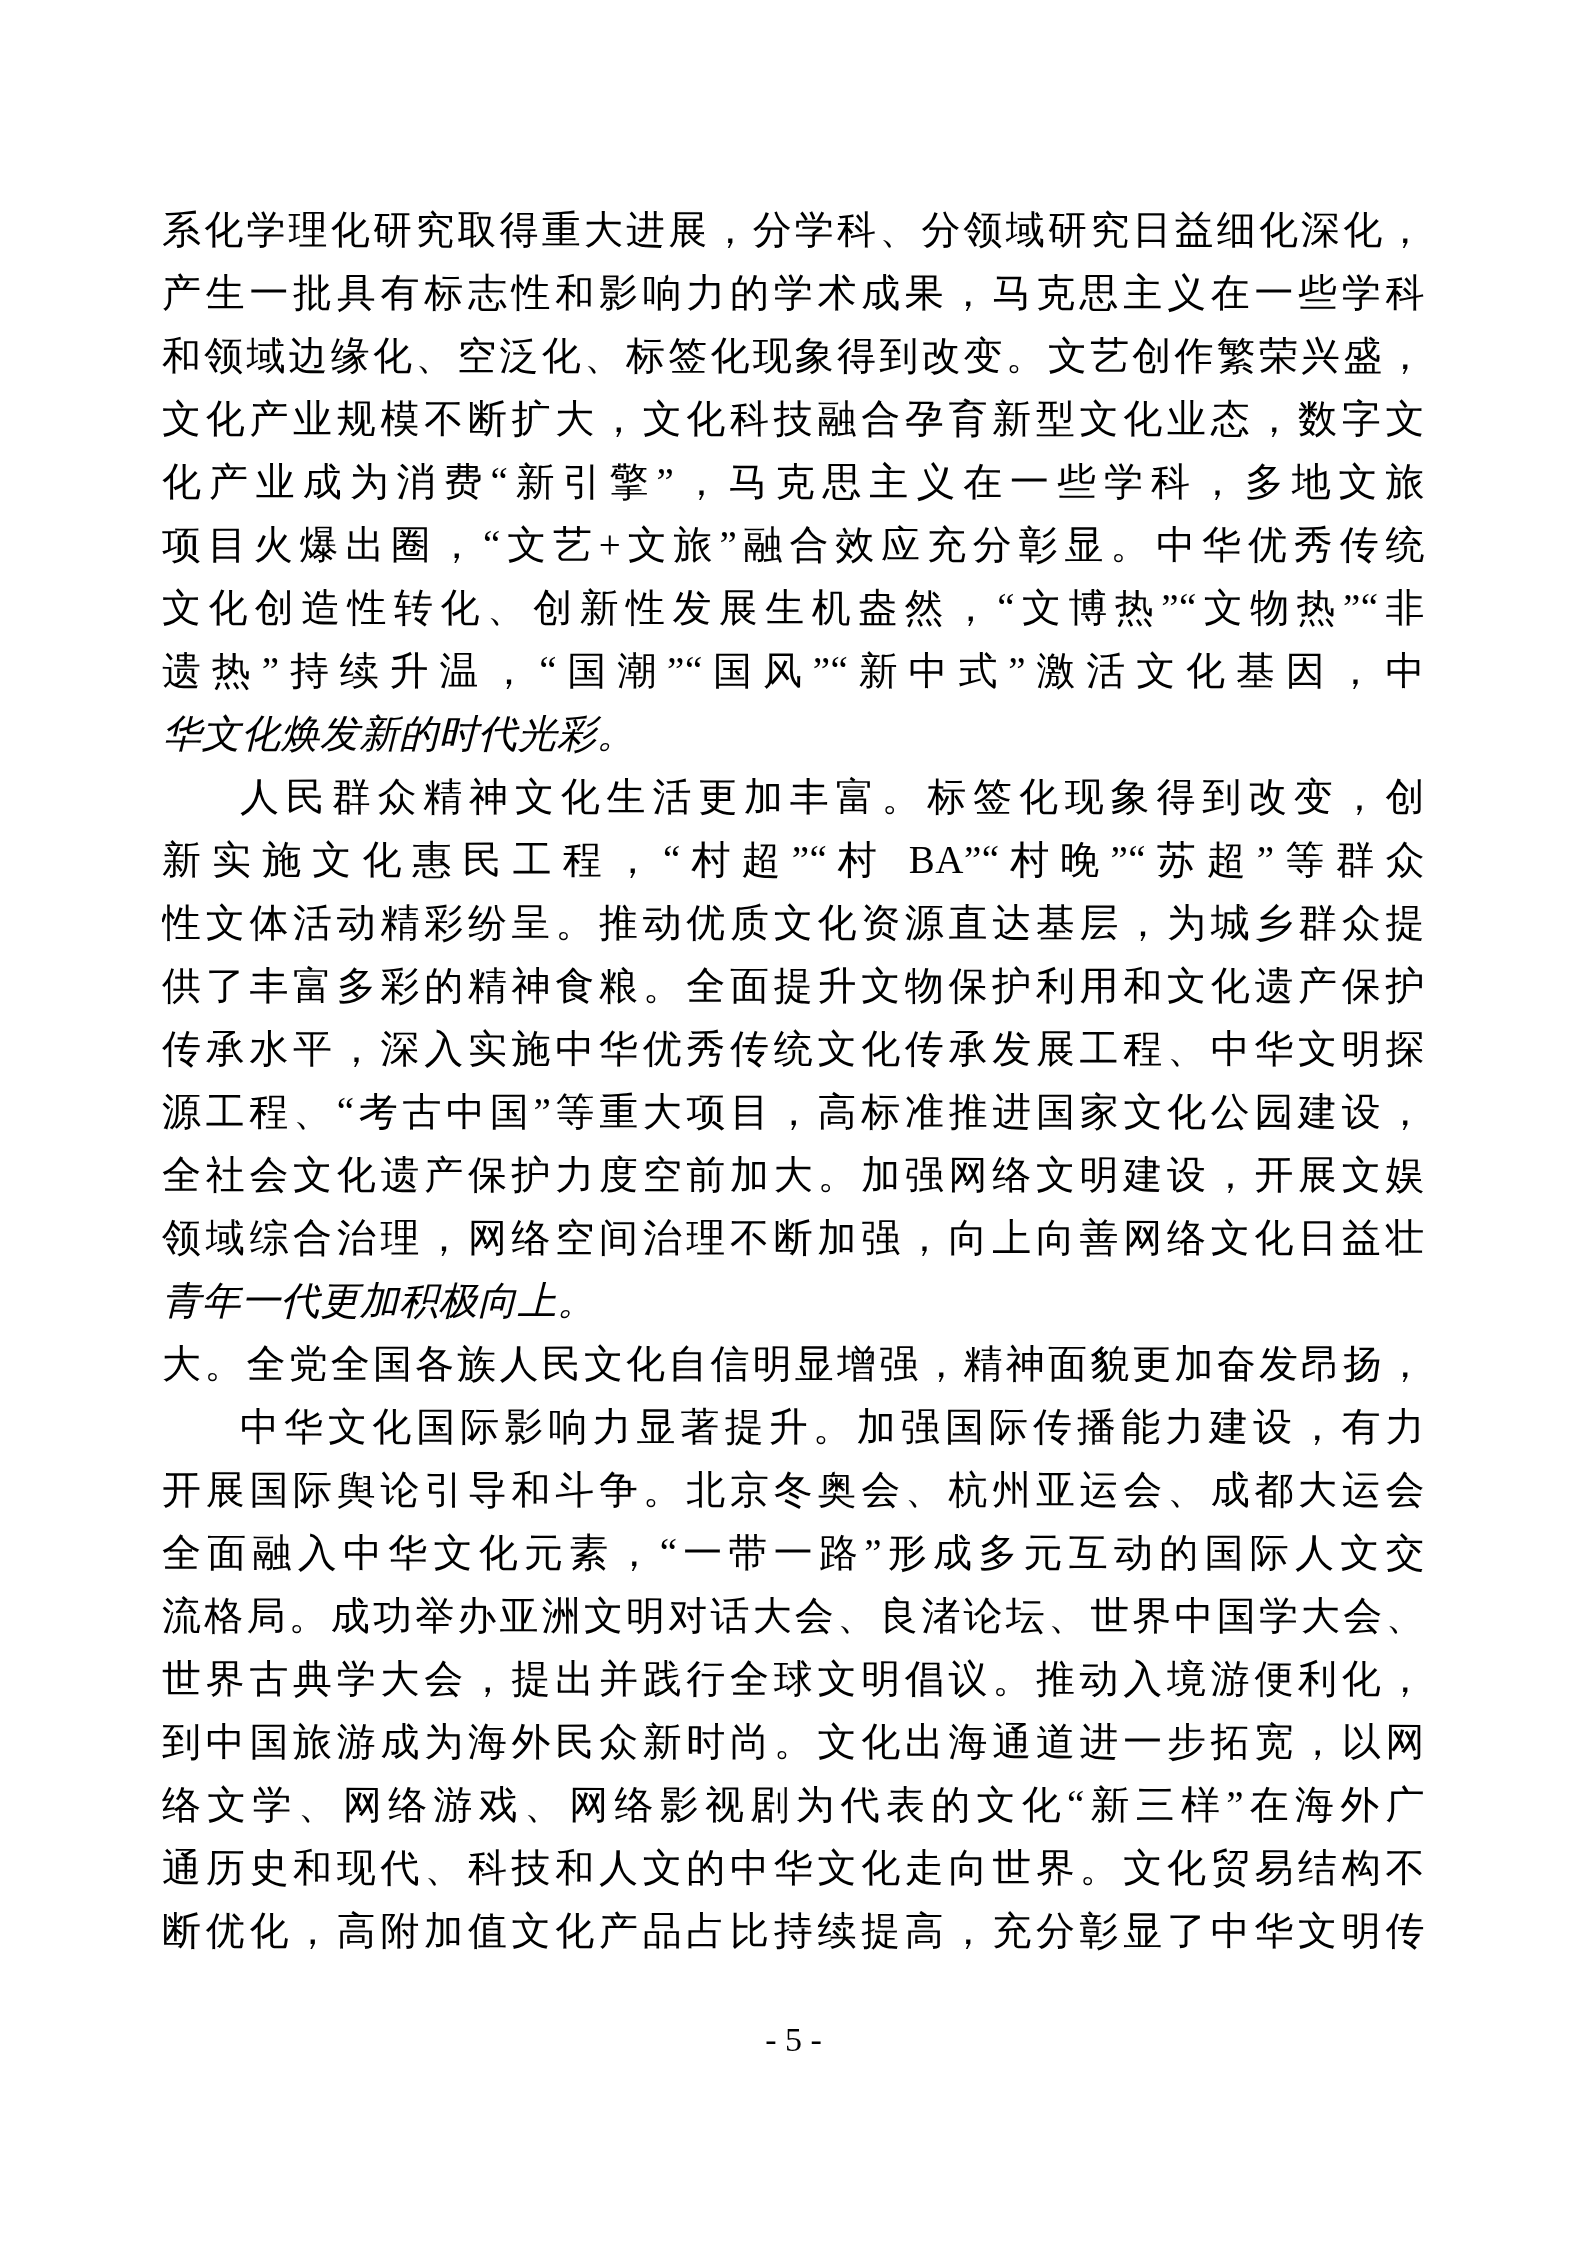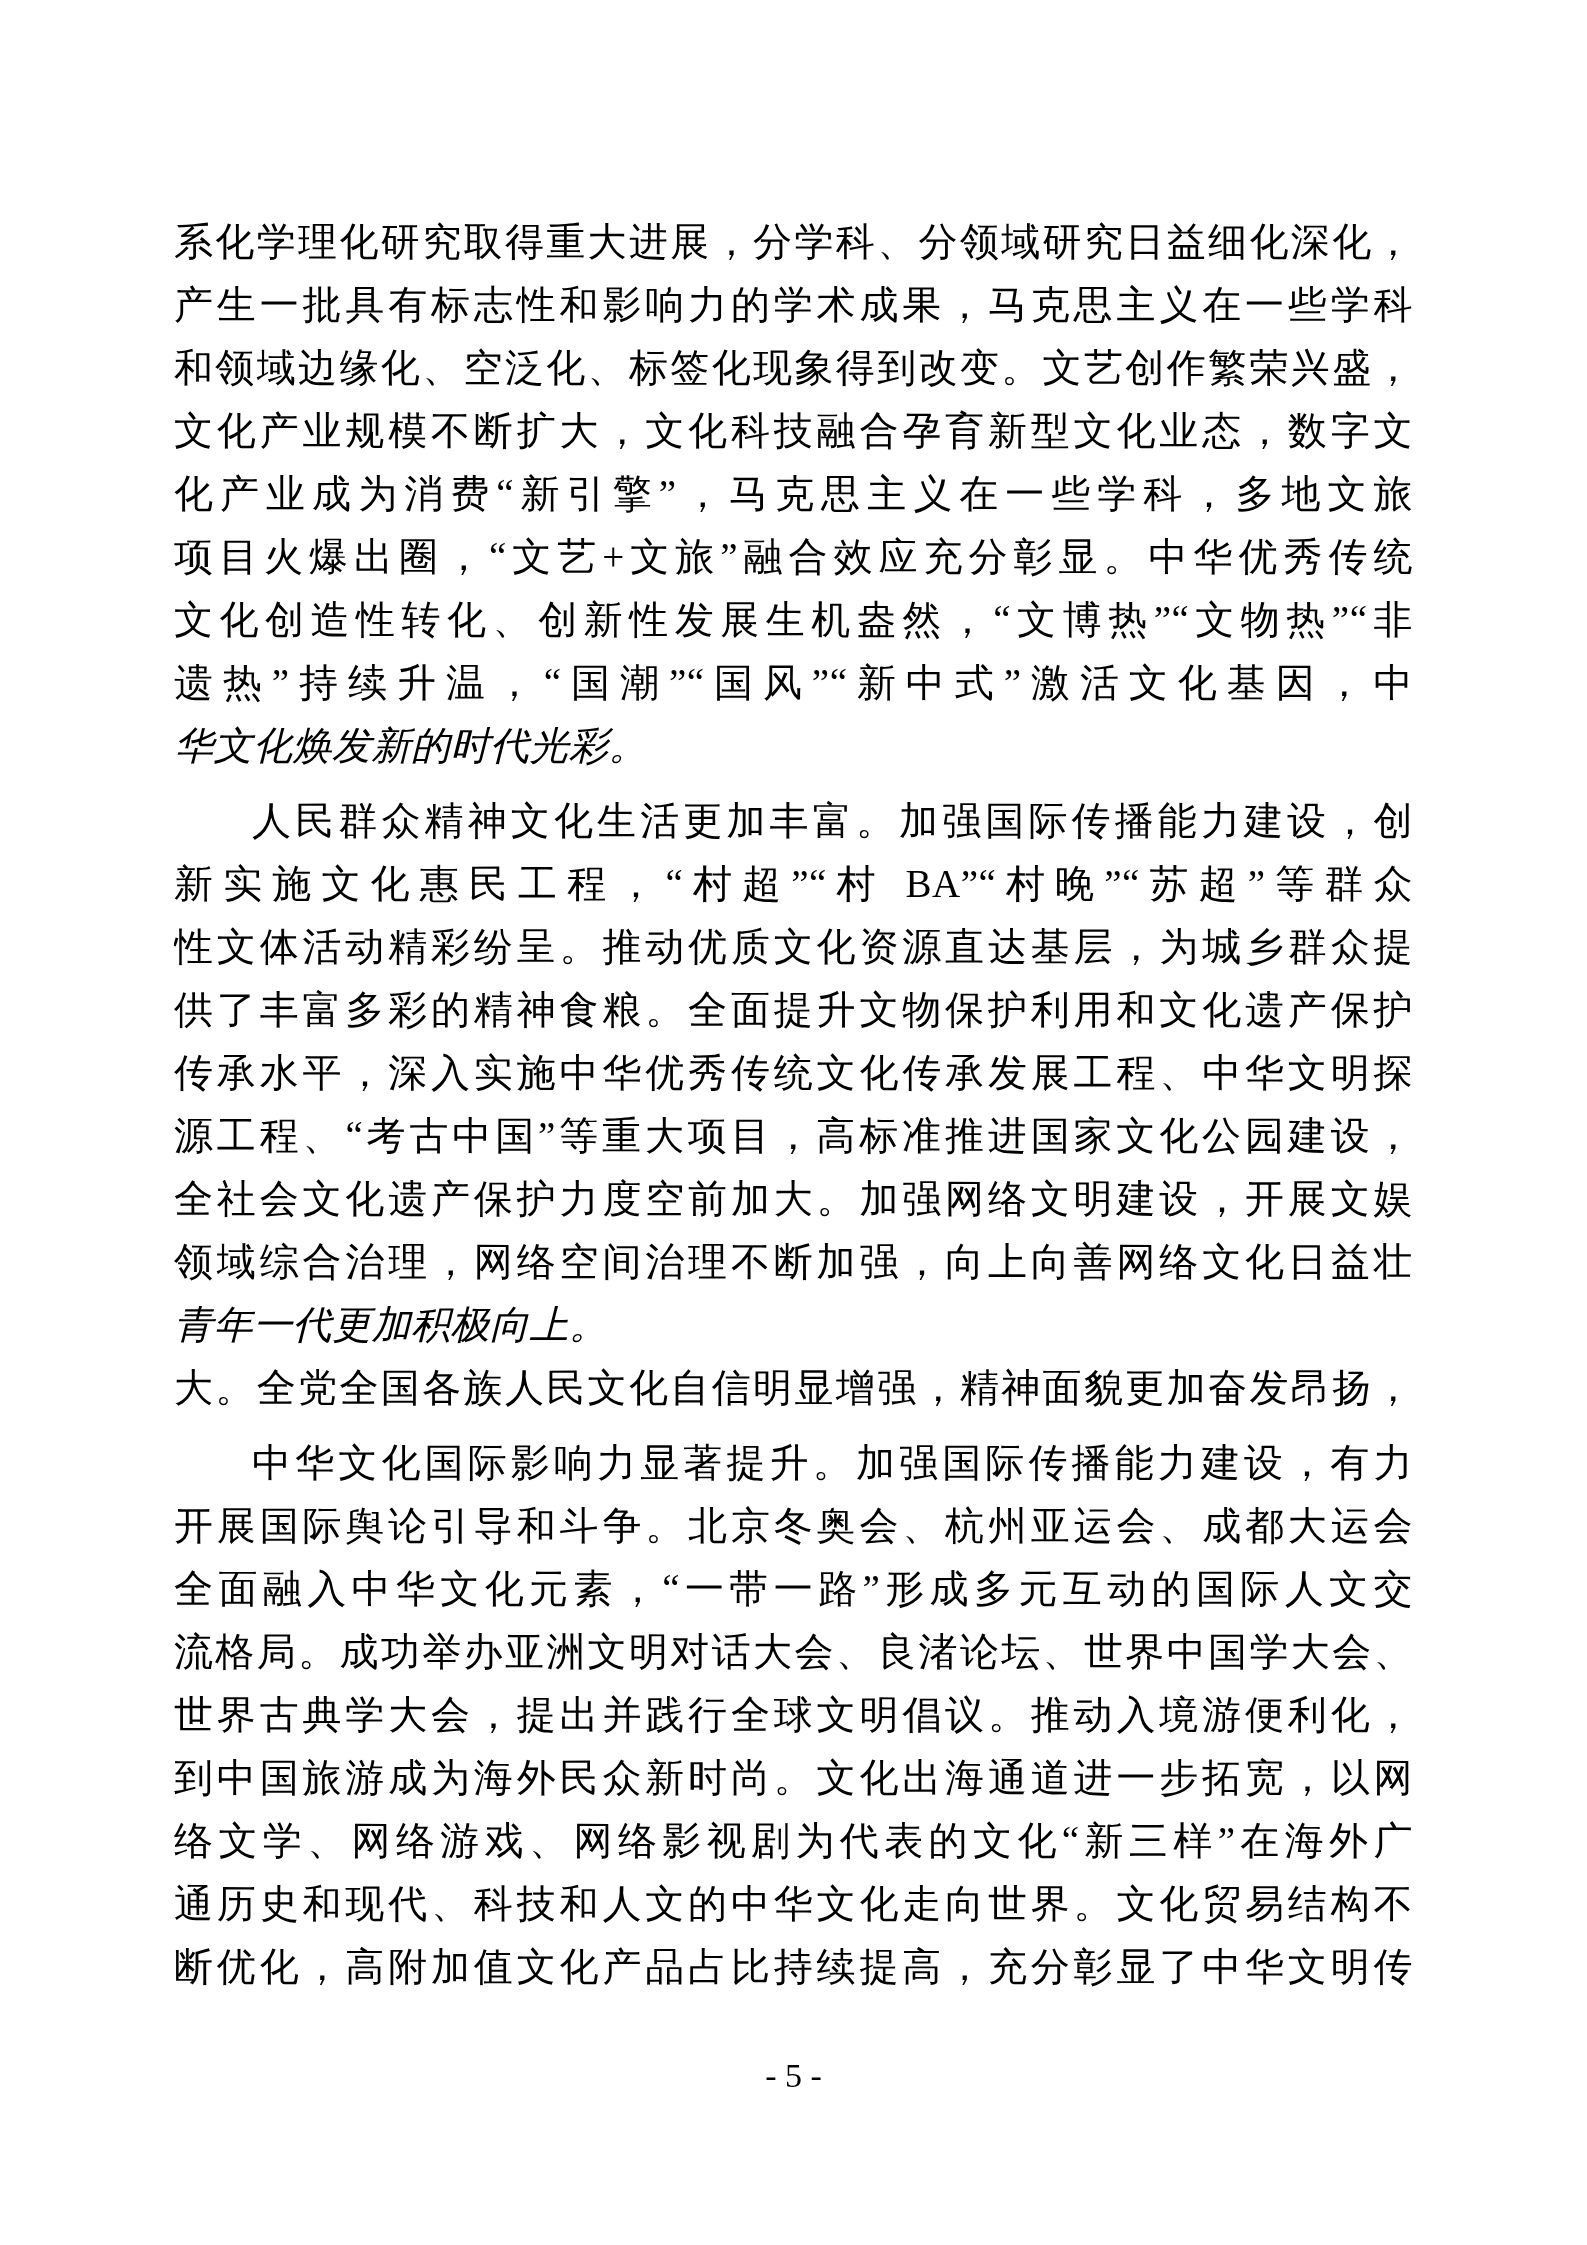--- a/index.html
+++ b/index.html
@@ -16,21 +16,21 @@
     overflow: hidden;
   }
   .page {
     box-sizing: border-box;
     width: 1587px;
     height: 2245px;
     padding: 198px 162px 0 162px;
     background: #ffffff;
   }
   .paragraph {
-    margin: 12px;
+    margin: 0;
     padding: 0;
   }
   .line {
     font-size: 39px;
     line-height: 63px;
     height: 63px;
     overflow: hidden;
     text-align: justify;
     text-align-last: justify;
     text-justify: inter-ideograph;
@@ -63,21 +63,21 @@
         <div class="line">产生一批具有标志性和影响力的学术成果，马克思主义在一些学科</div>
         <div class="line">和领域边缘化、空泛化、标签化现象得到改变。文艺创作繁荣兴盛，</div>
         <div class="line">文化产业规模不断扩大，文化科技融合孕育新型文化业态，数字文</div>
         <div class="line">化产业成为消费“新引擎”，马克思主义在一些学科，多地文旅</div>
         <div class="line">项目火爆出圈，“文艺+文旅”融合效应充分彰显。中华优秀传统</div>
         <div class="line">文化创造性转化、创新性发展生机盎然，“文博热”“文物热”“非</div>
         <div class="line">遗热”持续升温，“国潮”“国风”“新中式”激活文化基因，中</div>
         <div class="line flush">华文化焕发新的时代光彩。</div>
       </div>
       <div class="paragraph">
-        <div class="line indent">人民群众精神文化生活更加丰富。加强国际传播能力建设，创</div>
+        <div class="line indent">人民群众精神文化生活更加丰富。标签化现象得到改变，创</div>
         <div class="line">新实施文化惠民工程，“村超”“村 BA”“村晚”“苏超”等群众</div>
         <div class="line">性文体活动精彩纷呈。推动优质文化资源直达基层，为城乡群众提</div>
         <div class="line">供了丰富多彩的精神食粮。全面提升文物保护利用和文化遗产保护</div>
         <div class="line">传承水平，深入实施中华优秀传统文化传承发展工程、中华文明探</div>
         <div class="line">源工程、“考古中国”等重大项目，高标准推进国家文化公园建设，</div>
         <div class="line">全社会文化遗产保护力度空前加大。加强网络文明建设，开展文娱</div>
         <div class="line">领域综合治理，网络空间治理不断加强，向上向善网络文化日益壮</div>
         <div class="line flush">青年一代更加积极向上。</div>
         <div class="line">大。全党全国各族人民文化自信明显增强，精神面貌更加奋发昂扬，</div>
       </div>

